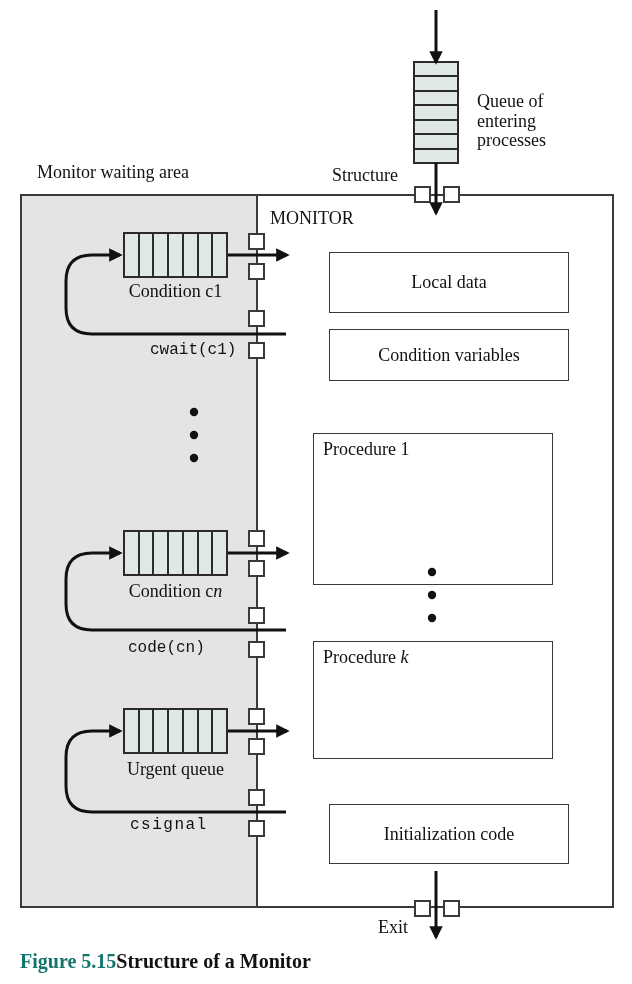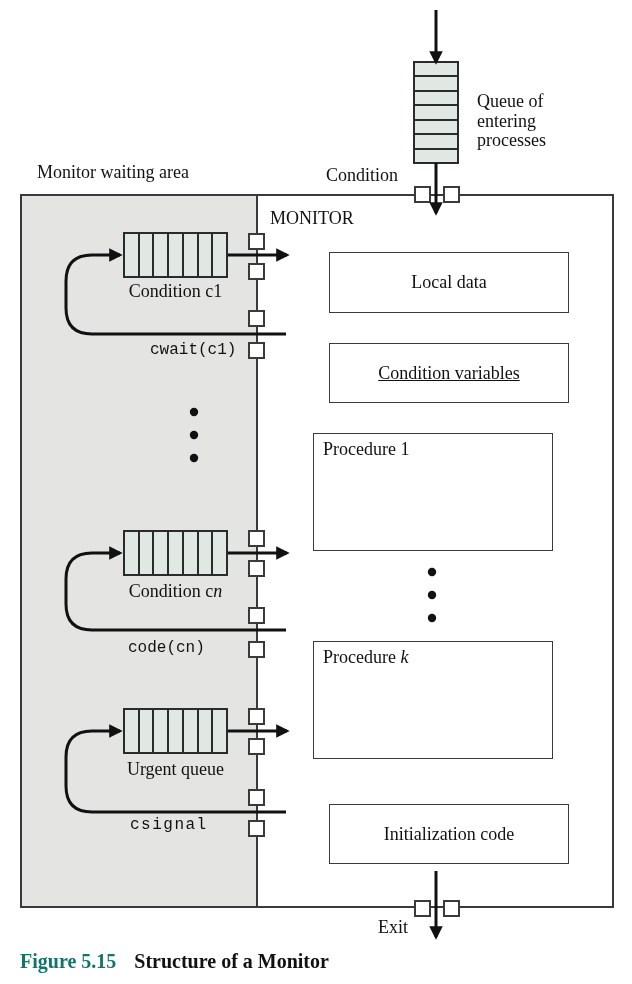--- a/index.html
+++ b/index.html
@@ -26,22 +26,22 @@
   .queue.v{flex-direction:column;}
   #top-queue{left:413px;top:61px;width:46px;height:103px;}
   #q1{left:123px;top:232px;width:105px;height:46px;}
   #q2{left:123px;top:530px;width:105px;height:46px;}
   #q3{left:123px;top:708px;width:105px;height:46px;}
   
   .mbox{left:313px;width:240px;background:#fff;border:1.5px solid var(--border-color);box-sizing:border-box;z-index:3;font-size:18px;}
   .mbox.center{display:flex;align-items:center;justify-content:center;text-align:center;margin-left:16px;}
   .mbox.topleft{padding:5px 9px;}
   #b1{top:252px;height:61px;}
-  #b2{top:343px;height:60px;text-decoration:underline;}
-  #b3{top:433px;height:118px;}
+  #b2{top:329px;height:52px;}
+  #b3{top:433px;height:152px;}
   #b4{top:641px;height:118px;}
   #b5{top:804px;height:60px;}
   
   .sq{width:17px;height:17px;background:#ffffff;border:2px solid var(--border-color);box-sizing:border-box;z-index:4;}
   
   #overlay{left:0;top:0;width:632px;height:984px;z-index:5;pointer-events:none;}
   #overlay path{stroke:var(--line-color);stroke-width:3;fill:none;}
   #overlay circle{fill:var(--line-color);stroke:none;}
   
   .lbl{z-index:6;font-size:18px;line-height:1.1;white-space:nowrap;}
@@ -53,21 +53,21 @@
   #exit-label{left:328px;top:918px;width:80px;text-align:right;}
   #top-queue-label{left:477px;top:70px;width:92px;white-space:normal;line-height:19.5px;margin-top:22px;}
   .qlbl{width:105px;left:123px;text-align:center;}
   #q1-label{top:282px;}
   #q2-label{top:582px;}
   #q3-label{top:760px;}
   #call1{left:128px;top:342px;margin-left:22px;}
   #call2{left:128px;top:640px;}
   #call3{left:130px;top:817px;letter-spacing:1.5px;}
   
-  #caption{left:20px;top:950px;display:flex;gap:18px;font-size:20px;font-weight:bold;z-index:6;text-align:right;}
+  #caption{left:20px;top:950px;display:flex;font-size:20px;font-weight:bold;z-index:6;text-align:right;}
   #caption .fig{color:var(--figure-accent);}
 </style>
 </head>
 <body>
 
 <div id="canvas">
 
   <div class="abs" id="waiting-area"></div>
   <div class="abs" id="monitor-border"></div>
   <div class="abs" id="wall"></div>
@@ -166,21 +166,21 @@
     <circle cx="194" cy="412" r="4.2"></circle>
     <circle cx="194" cy="435" r="4.2"></circle>
     <circle cx="194" cy="458" r="4.2"></circle>
     <circle cx="432" cy="572" r="4.2"></circle>
     <circle cx="432" cy="595" r="4.2"></circle>
     <circle cx="432" cy="618" r="4.2"></circle>
   </svg>
 
   <div class="abs lbl" id="waiting-area-label">Monitor waiting area</div>
   <div class="abs lbl" id="monitor-title">MONITOR</div>
-  <div class="abs lbl" id="entrance-label">Condition</div>
+  <div class="abs lbl" id="entrance-label">Structure</div>
   <div class="abs lbl" id="exit-label">Exit</div>
   <div class="abs lbl" id="top-queue-label">Queue of entering processes</div>
 
   <div class="abs lbl qlbl" id="q1-label"><span>Condition c</span><span>1</span></div>
   <div class="abs lbl qlbl" id="q2-label"><span>Condition c</span><span class="it">n</span></div>
   <div class="abs lbl qlbl" id="q3-label"><span>Urgent queue</span><span></span></div>
 
   <div class="abs lbl mono" id="call1">cwait(c1)</div>
   <div class="abs lbl mono" id="call2">code(cn)</div>
   <div class="abs lbl mono" id="call3">csignal</div>

